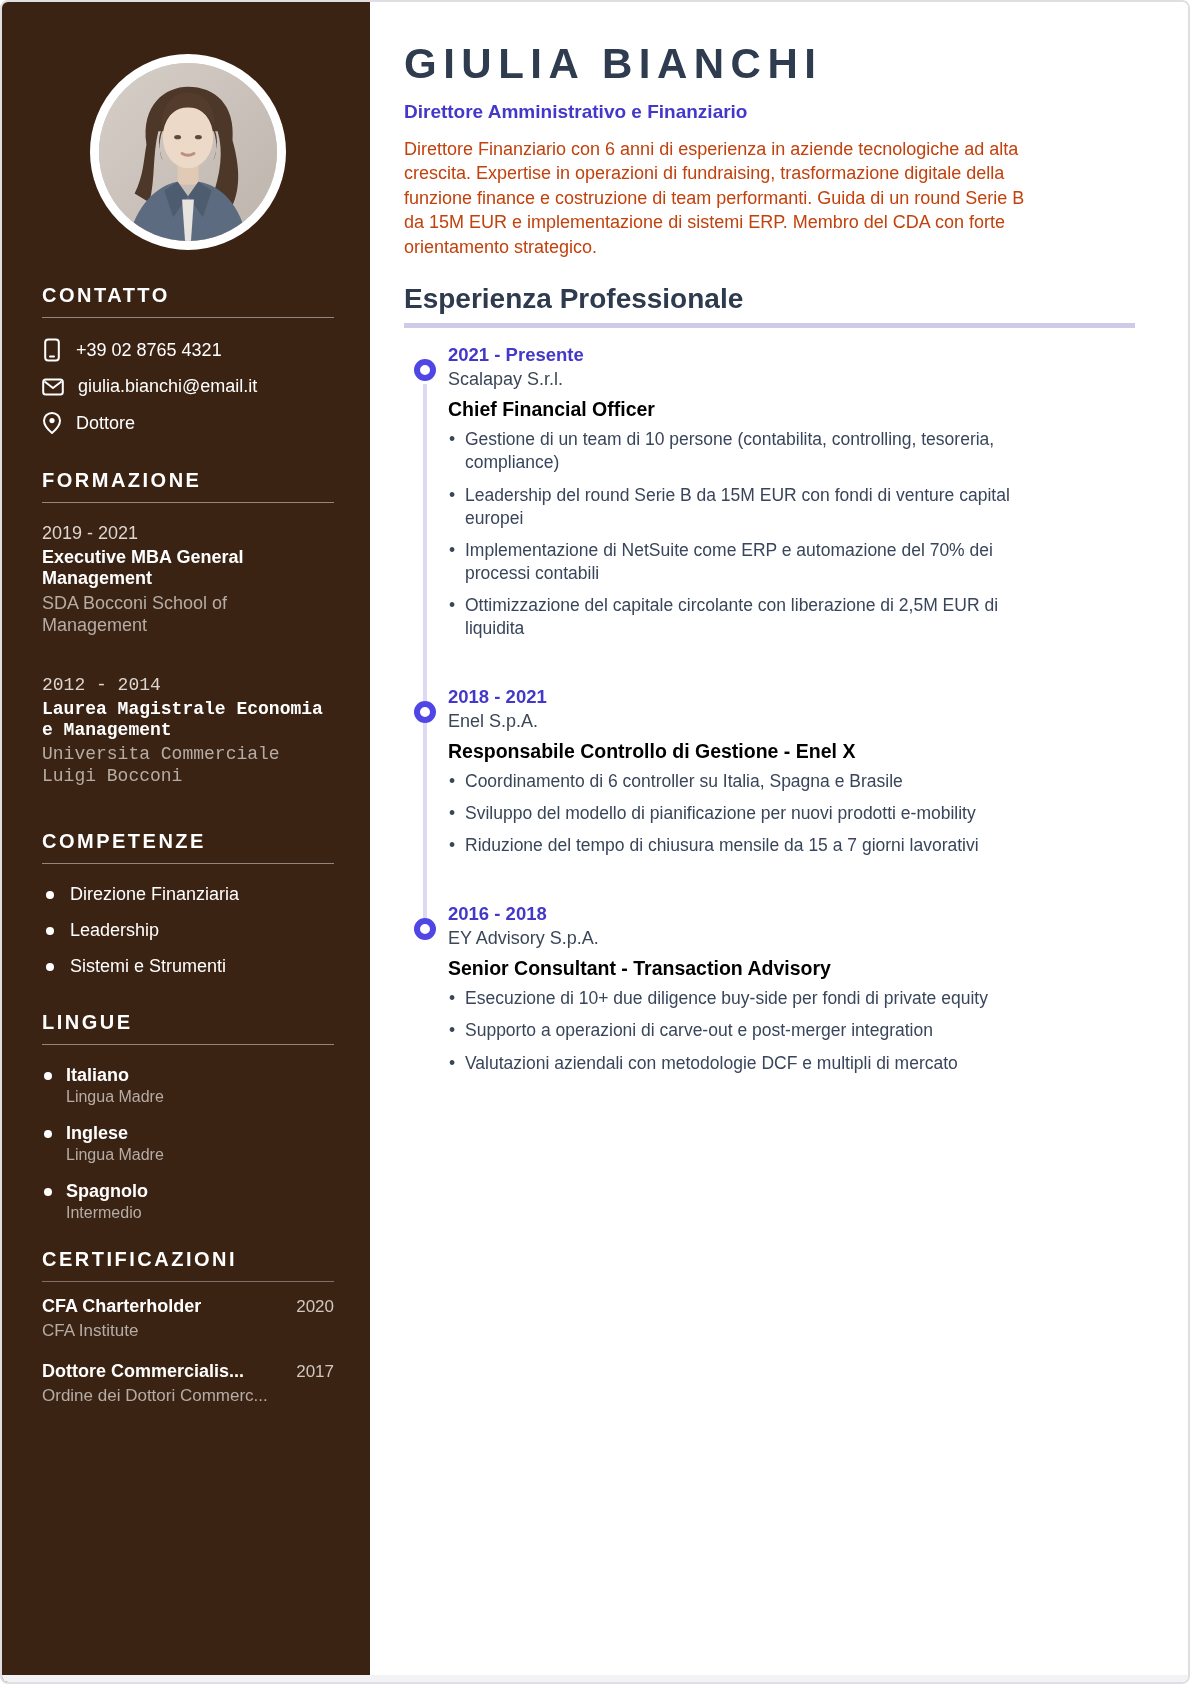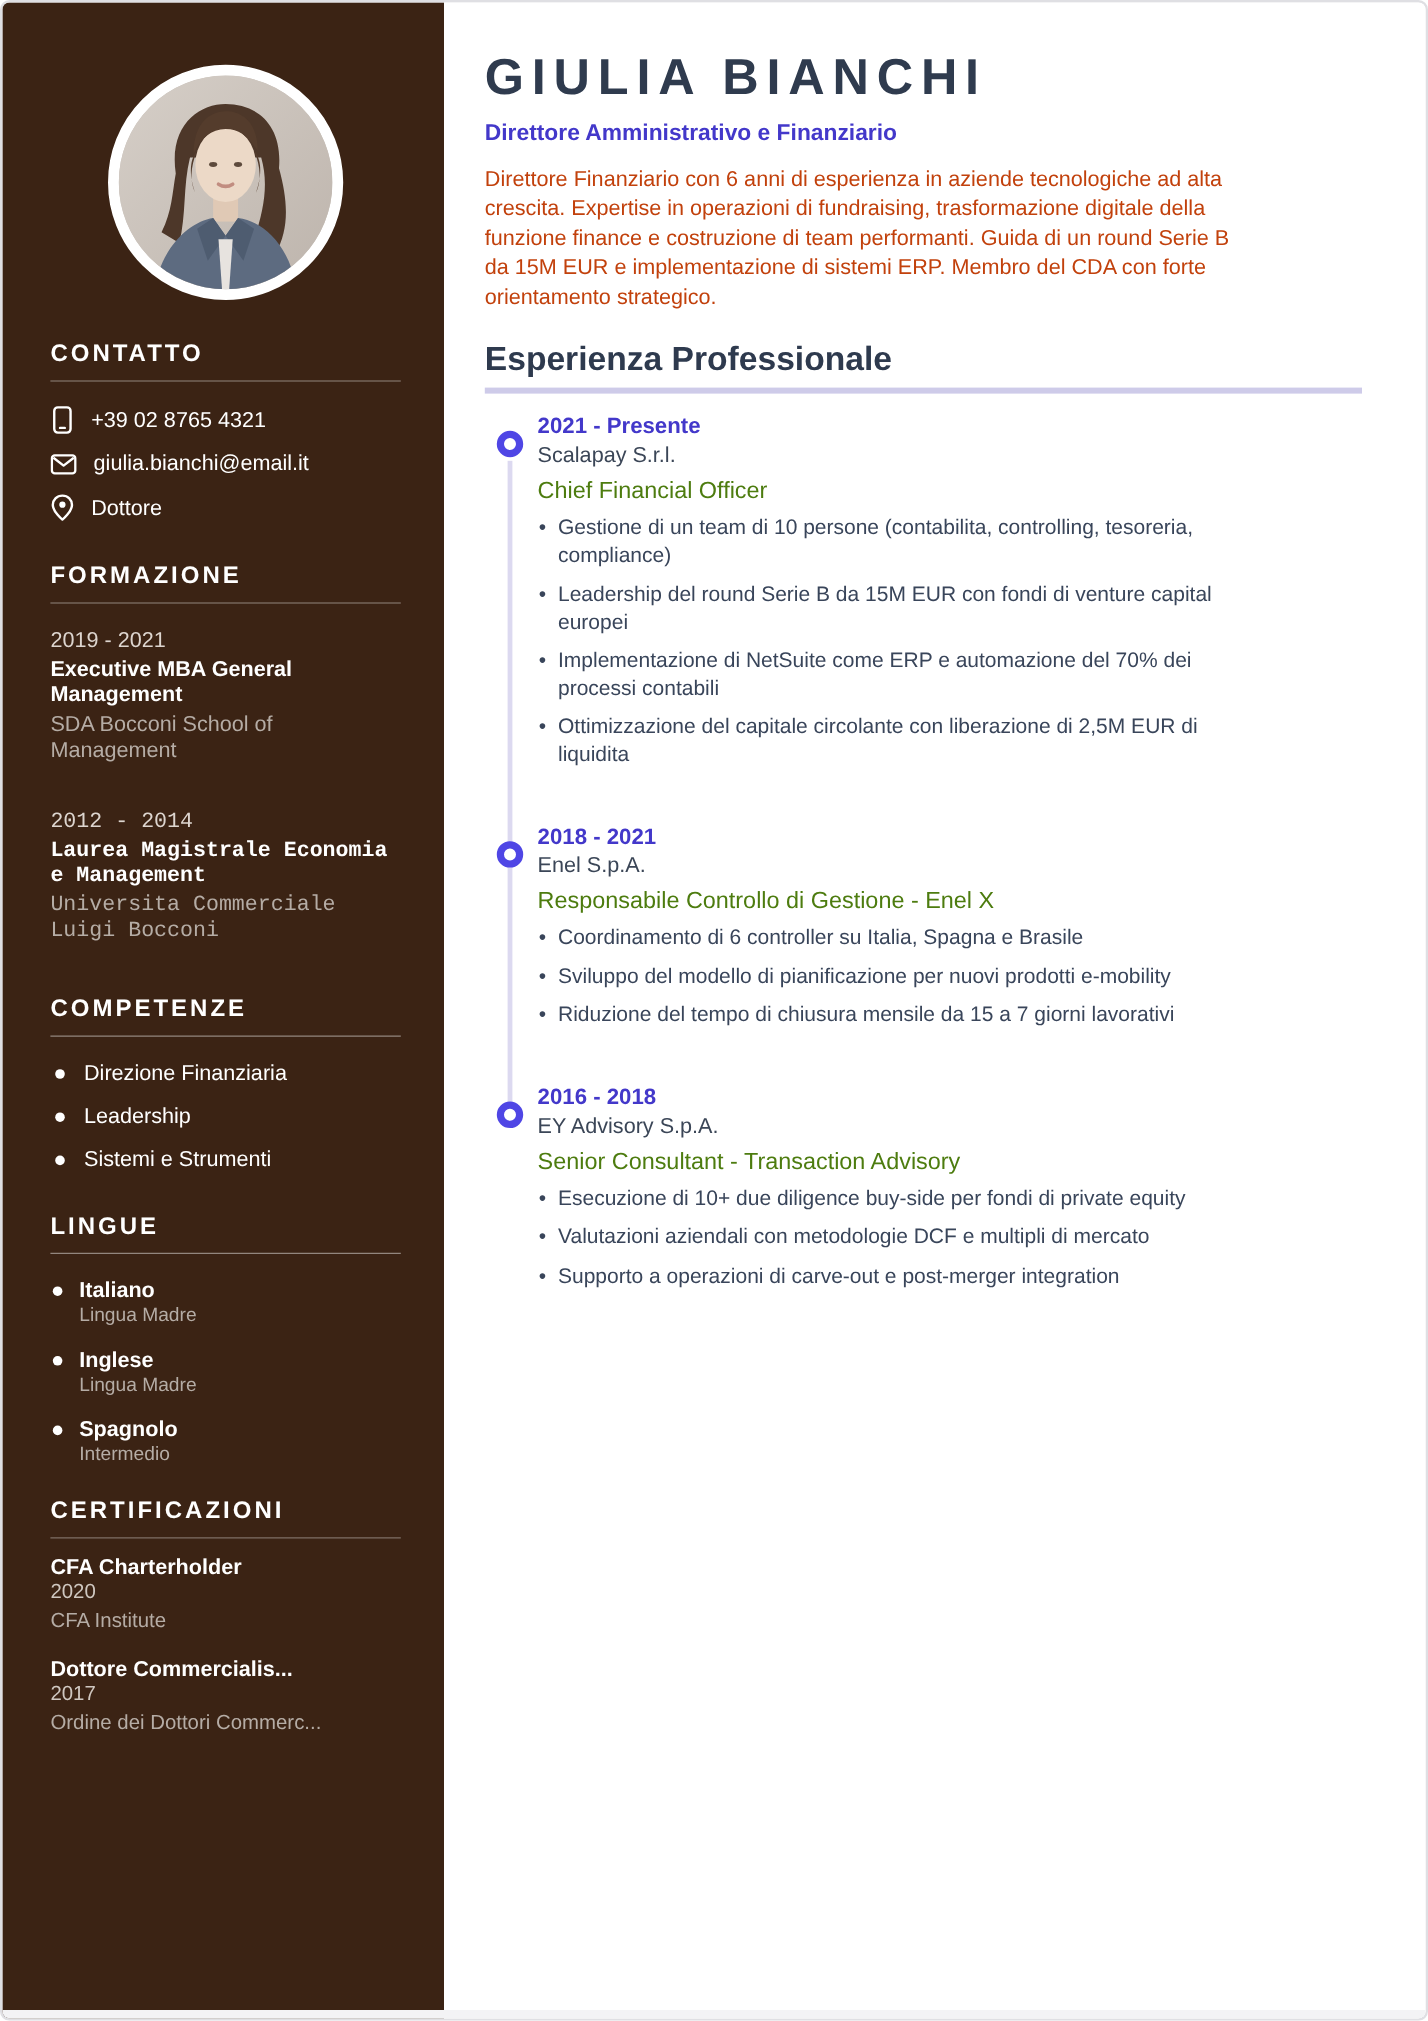--- a/index.html
+++ b/index.html
@@ -66,21 +66,21 @@
     width:8px; height:8px; border-radius:50%; background:#ffffff;
   }
   .lang-item { position:relative; padding-left:24px; margin-bottom:17px; }
   .lang-item::before {
     content:""; position:absolute; left:2px; top:7px;
     width:8px; height:8px; border-radius:50%; background:#ffffff;
   }
   .lang-name { font-size:18px; font-weight:700; color:#ffffff; }
   .lang-level { font-size:16px; color:#b5aca5; margin-top:2px; }
   .cert-item { margin-bottom: 20px; }
-  .cert-top { display:flex; justify-content:space-between; align-items:baseline;flex-direction:column; }
+  .cert-top { display:flex; justify-content:space-between; align-items:baseline; }
   .cert-name { font-size:18px; font-weight:700; color:#ffffff; }
   .cert-year { font-size:17px; color:#cfc7c0; }
   .cert-issuer { font-size:17px; color:#b5aca5; margin-top:4px; }
   .side-section.certs .side-rule { margin-bottom: 14px; border-bottom-color: rgba(255,255,255,.35); }
 
   
   .main { flex:1; padding: 38px 53px 0 34px; background:#fff; }
   .name {
     font-size: 42px; font-weight: 800; letter-spacing: 6.5px;
     color: #2f3b4e;
@@ -106,21 +106,21 @@
     background:#dcd9f0;
   }
   .xp { position: relative; margin-bottom: 46px; }
   .xp-dot {
     position:absolute; left:-34px; top:15px;
     width:22px; height:22px; border-radius:50%;
     border:6px solid #4F46E5; background:#ffffff;
   }
   .xp-period { font-size: 18.5px; font-weight:700; color:#4338CA; }
   .xp-company { font-size: 18px; color:#3b4657; margin-top: 3px; }
-  .xp-role { font-size: 19.5px; font-weight:400; color:#4d7c0f; margin-top: 8px; }
+  .xp-role { font-size: 19.5px; font-weight:700; color:#000000; margin-top: 8px; }
   .xp-bullets { list-style:none; margin-top: 7px; max-width: 565px; }
   .xp-bullets li {
     position:relative; padding-left: 17px;
     font-size: 17.5px; line-height: 1.32; color:#39455a;
     margin-bottom: 9px;
   }
   .xp-bullets li::before { content:"•"; position:absolute; left:1px; top:0; color:#39455a; }
 </style>
 </head>
 <body>
@@ -282,19 +282,19 @@
         </ul>
       </article>
 
       <article class="xp">
         <span class="xp-dot"></span>
         <div class="xp-period">2016 - 2018</div>
         <div class="xp-company">EY Advisory S.p.A.</div>
         <div class="xp-role">Senior Consultant - Transaction Advisory</div>
         <ul class="xp-bullets">
           <li>Esecuzione di 10+ due diligence buy-side per fondi di private equity</li>
+          <li>Supporto a operazioni di carve-out e post-merger integration</li>
           <li>Valutazioni aziendali con metodologie DCF e multipli di mercato</li>
-          <li>Supporto a operazioni di carve-out e post-merger integration</li>
         </ul>
       </article>
     </div>
   </main>
 </div>
 
 </body></html>

